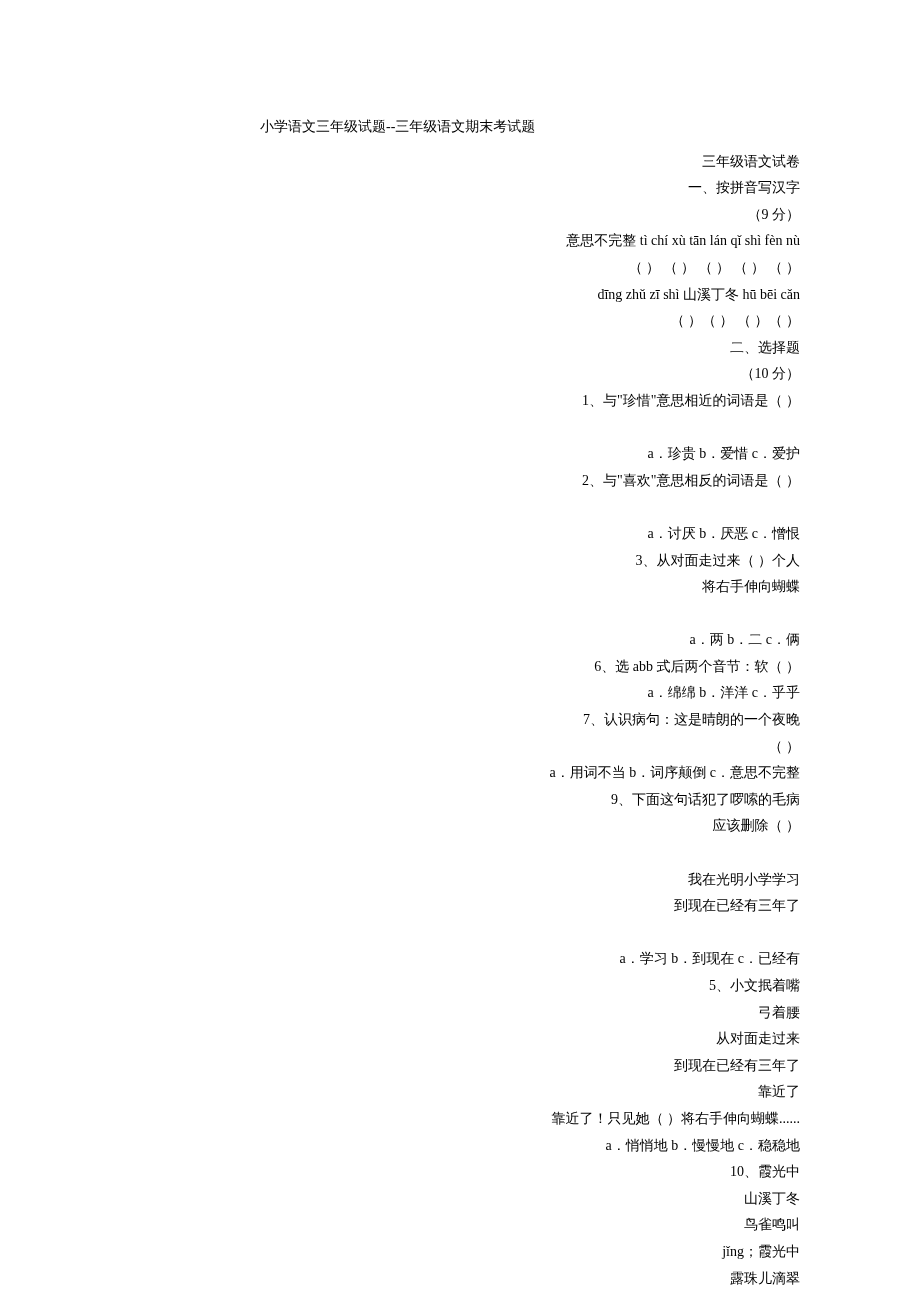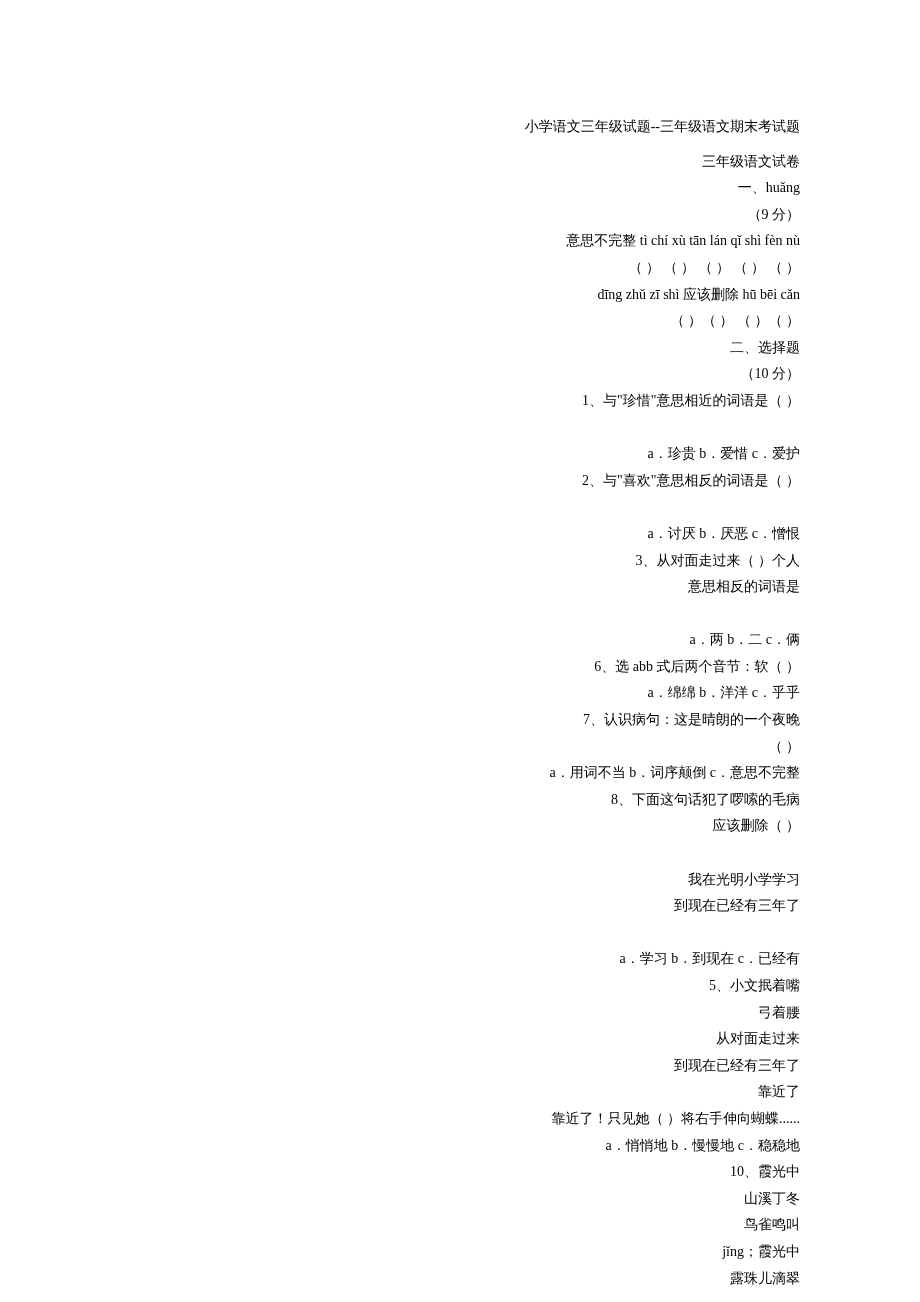--- a/index.html
+++ b/index.html
@@ -6,71 +6,71 @@
       font-family: "SimSun", "宋体", serif;
       font-size: 14px;
       line-height: 1.9;
       color: #000;
       background: #fff;
       margin: 0;
       padding: 100px 120px 60px 120px;
       width: 680px;
     }
     .title {
-      text-align: right;
+      text-align: left;
       margin-bottom: 8px;
       padding-left: 140px;
     }
     .line {
       margin: 0;
       padding: 0;
       text-align: right;
     }
     .indent {
       text-indent: 2em;
     }
   </style>
 </head>
 <body>
 
 <p class="title">小学语文三年级试题--三年级语文期末考试题</p>
 
 <p class="line">三年级语文试卷</p>
 
-<p class="line indent">一、huǎng</p>
+<p class="line indent">一、按拼音写汉字</p>
 <p class="line">（9 分）</p>
 <p class="line indent">意思不完整  tì   chí  xù    tān  lán    qǐ  shì    fèn  nù</p>
 <p class="line indent">（      ） （      ） （      ） （      ） （      ）</p>
-<p class="line indent">dīng zhǔ  zī   shì    应该删除  hū   bēi  cǎn</p>
+<p class="line indent">dīng zhǔ  zī   shì    山溪丁冬  hū   bēi  cǎn</p>
 <p class="line indent">（     ）（      ） （        ）（       ）</p>
 
 <p class="line indent">二、选择题</p>
 <p class="line">（10 分）</p>
 
 <p class="line indent">1、与"珍惜"意思相近的词语是（ ）</p>
 <p class="line">&nbsp;</p>
 <p class="line indent">a．珍贵 b．爱惜 c．爱护</p>
 
 <p class="line indent">2、与"喜欢"意思相反的词语是（ ）</p>
 <p class="line">&nbsp;</p>
 <p class="line indent">a．讨厌 b．厌恶 c．憎恨</p>
 
 <p class="line indent">3、从对面走过来（ ）个人</p>
-<p class="line">意思相反的词语是</p>
+<p class="line">将右手伸向蝴蝶</p>
 <p class="line">&nbsp;</p>
 <p class="line indent">a．两 b．二 c．俩</p>
 
 <p class="line indent">6、选 abb 式后两个音节：软（ ）</p>
 <p class="line indent">a．绵绵 b．洋洋 c．乎乎</p>
 
 <p class="line indent">7、认识病句：这是晴朗的一个夜晚</p>
 <p class="line">（ ）</p>
 <p class="line indent">a．用词不当 b．词序颠倒 c．意思不完整</p>
 
-<p class="line indent">8、下面这句话犯了啰嗦的毛病</p>
+<p class="line indent">9、下面这句话犯了啰嗦的毛病</p>
 <p class="line">应该删除（ ）</p>
 <p class="line">&nbsp;</p>
 <p class="line indent">我在光明小学学习</p>
 <p class="line">到现在已经有三年了</p>
 <p class="line">&nbsp;</p>
 <p class="line indent">a．学习 b．到现在 c．已经有</p>
 
 <p class="line indent">5、小文抿着嘴</p>
 <p class="line">弓着腰</p>
 <p class="line">从对面走过来</p>

